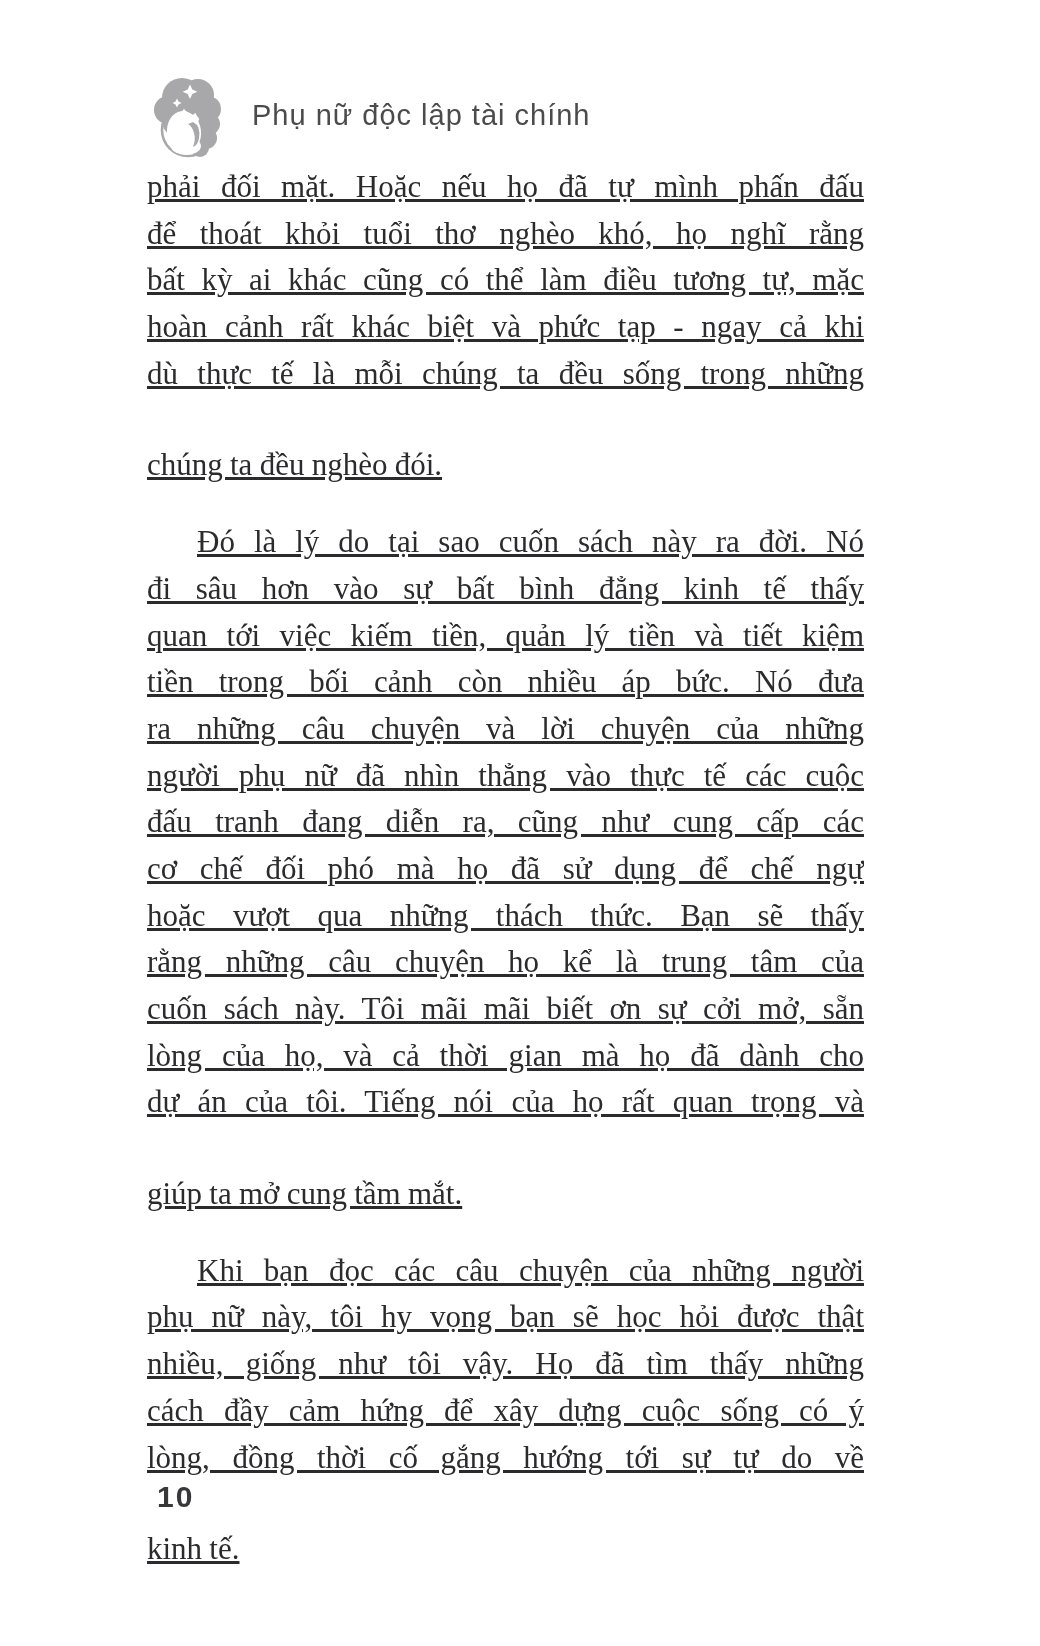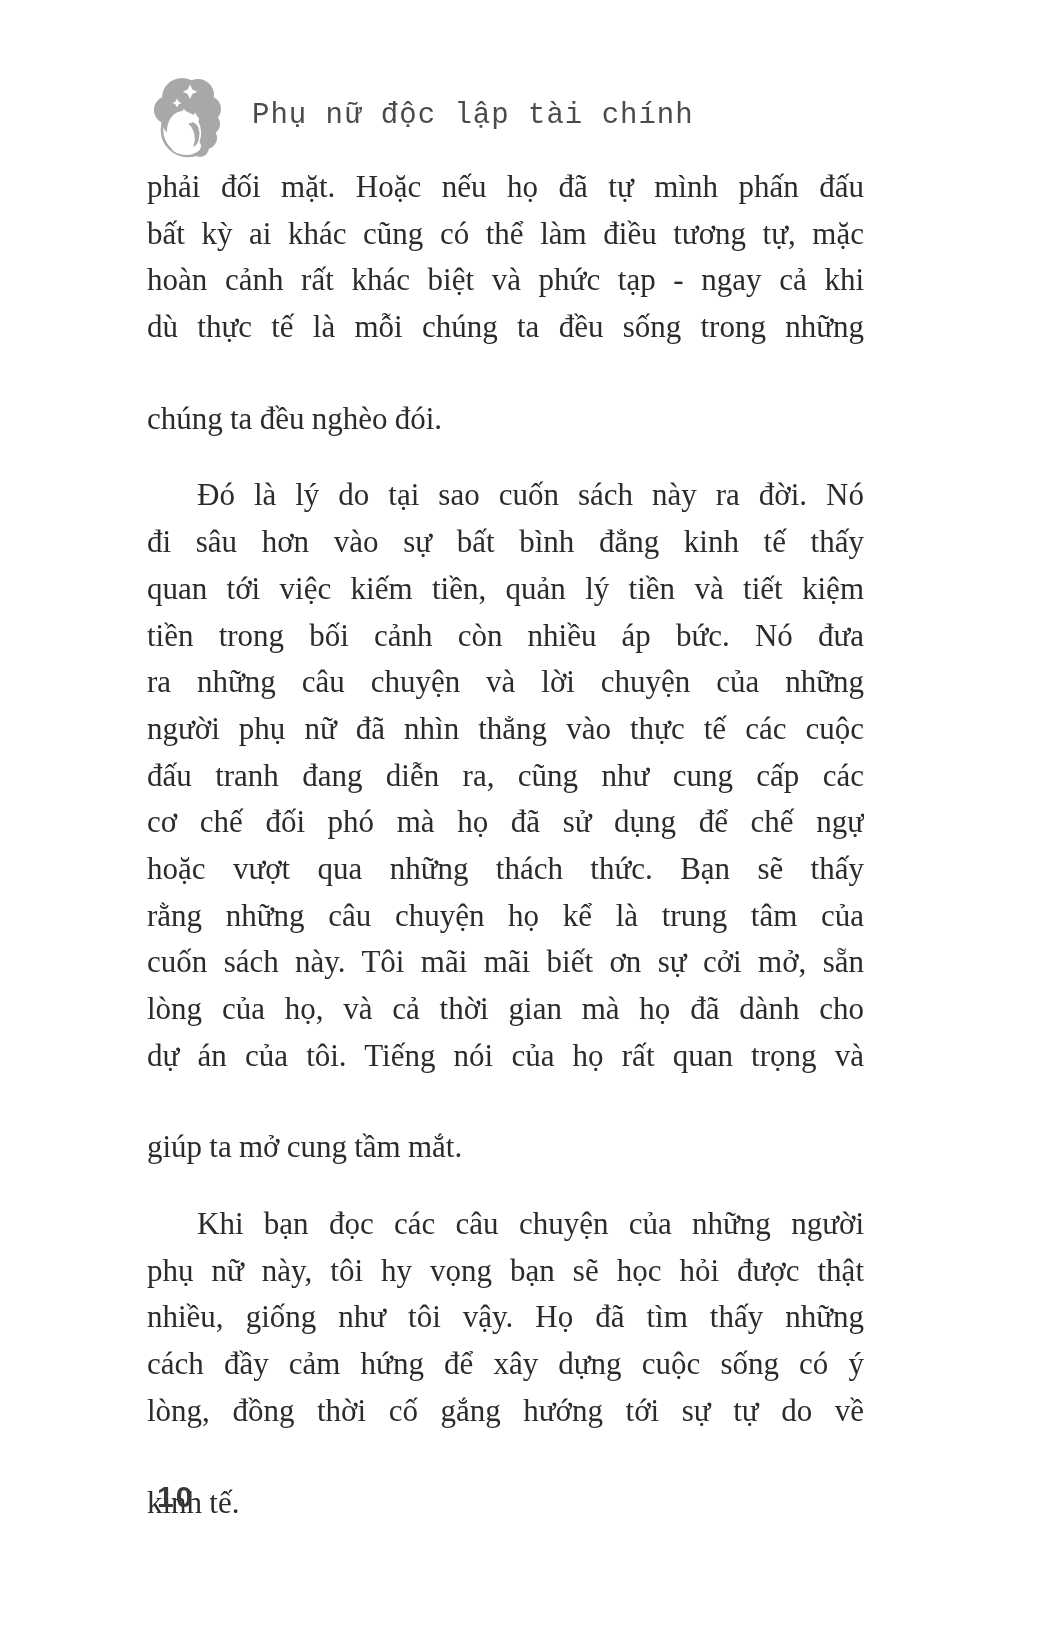--- a/index.html
+++ b/index.html
@@ -19,21 +19,21 @@
     overflow:hidden;
     font-family:"Liberation Serif", serif;
   }
   .header{
     position:absolute;
     left:146px;top:72px;
     display:flex;align-items:center;gap:26px;
   }
   .logo{width:80px;height:86px;flex:0 0 auto;}
   .header-title{
-    font-family:Liberation Mono, monospace;
+    font-family:Liberation Sans, sans-serif;
     font-weight:300;
     font-size:29px;
     letter-spacing:1px;
     color:var(--header-text);
     white-space:nowrap;
   }
   .content{
     position:absolute;
     left:147px;top:164px;
     width:717px;
@@ -42,20 +42,21 @@
     color:var(--body-text);
     word-spacing:-0.5px;
   }
   .para{margin:0 0 30px 0;}
   .line{
     text-align:justify;
     text-align-last:justify;
     height:46.7px;
     overflow:hidden;
     white-space:normal;
+    text-decoration:underline;
   }
   .line.last{
     text-align-last:left;
     margin-top:45px;
   }
   .line.indent{
     padding-left:50px;
   }
   .page-number{
     position:absolute;
@@ -100,20 +101,21 @@
         <path d="M31,26.5 l1.5,3 3,1.5 -3,1.5 -1.5,3 -1.5,-3 -3,-1.5 3,-1.5 z"></path>
         <path d="M38,36.5 l1,2 2,1 -2,1 -1,2 -1,-2 -2,-1 2,-1 z"></path>
       </g>
     </svg>
     <span class="header-title">Phụ nữ độc lập tài chính</span>
   </div>
 
   <div class="content" id="content">
       <div class="para">
         <div class="line">phải đối mặt. Hoặc nếu họ đã tự mình phấn đấu</div>
+        <div class="line">để thoát khỏi tuổi thơ nghèo khó, họ nghĩ rằng</div>
         <div class="line">bất kỳ ai khác cũng có thể làm điều tương tự, mặc</div>
         <div class="line">hoàn cảnh rất khác biệt và phức tạp - ngay cả khi</div>
         <div class="line">dù thực tế là mỗi chúng ta đều sống trong những</div>
         <div class="line last">chúng ta đều nghèo đói.</div>
       </div>
       <div class="para">
         <div class="line indent">Đó là lý do tại sao cuốn sách này ra đời. Nó</div>
         <div class="line">đi sâu hơn vào sự bất bình đẳng kinh tế thấy</div>
         <div class="line">quan tới việc kiếm tiền, quản lý tiền và tiết kiệm</div>
         <div class="line">tiền trong bối cảnh còn nhiều áp bức. Nó đưa</div>

